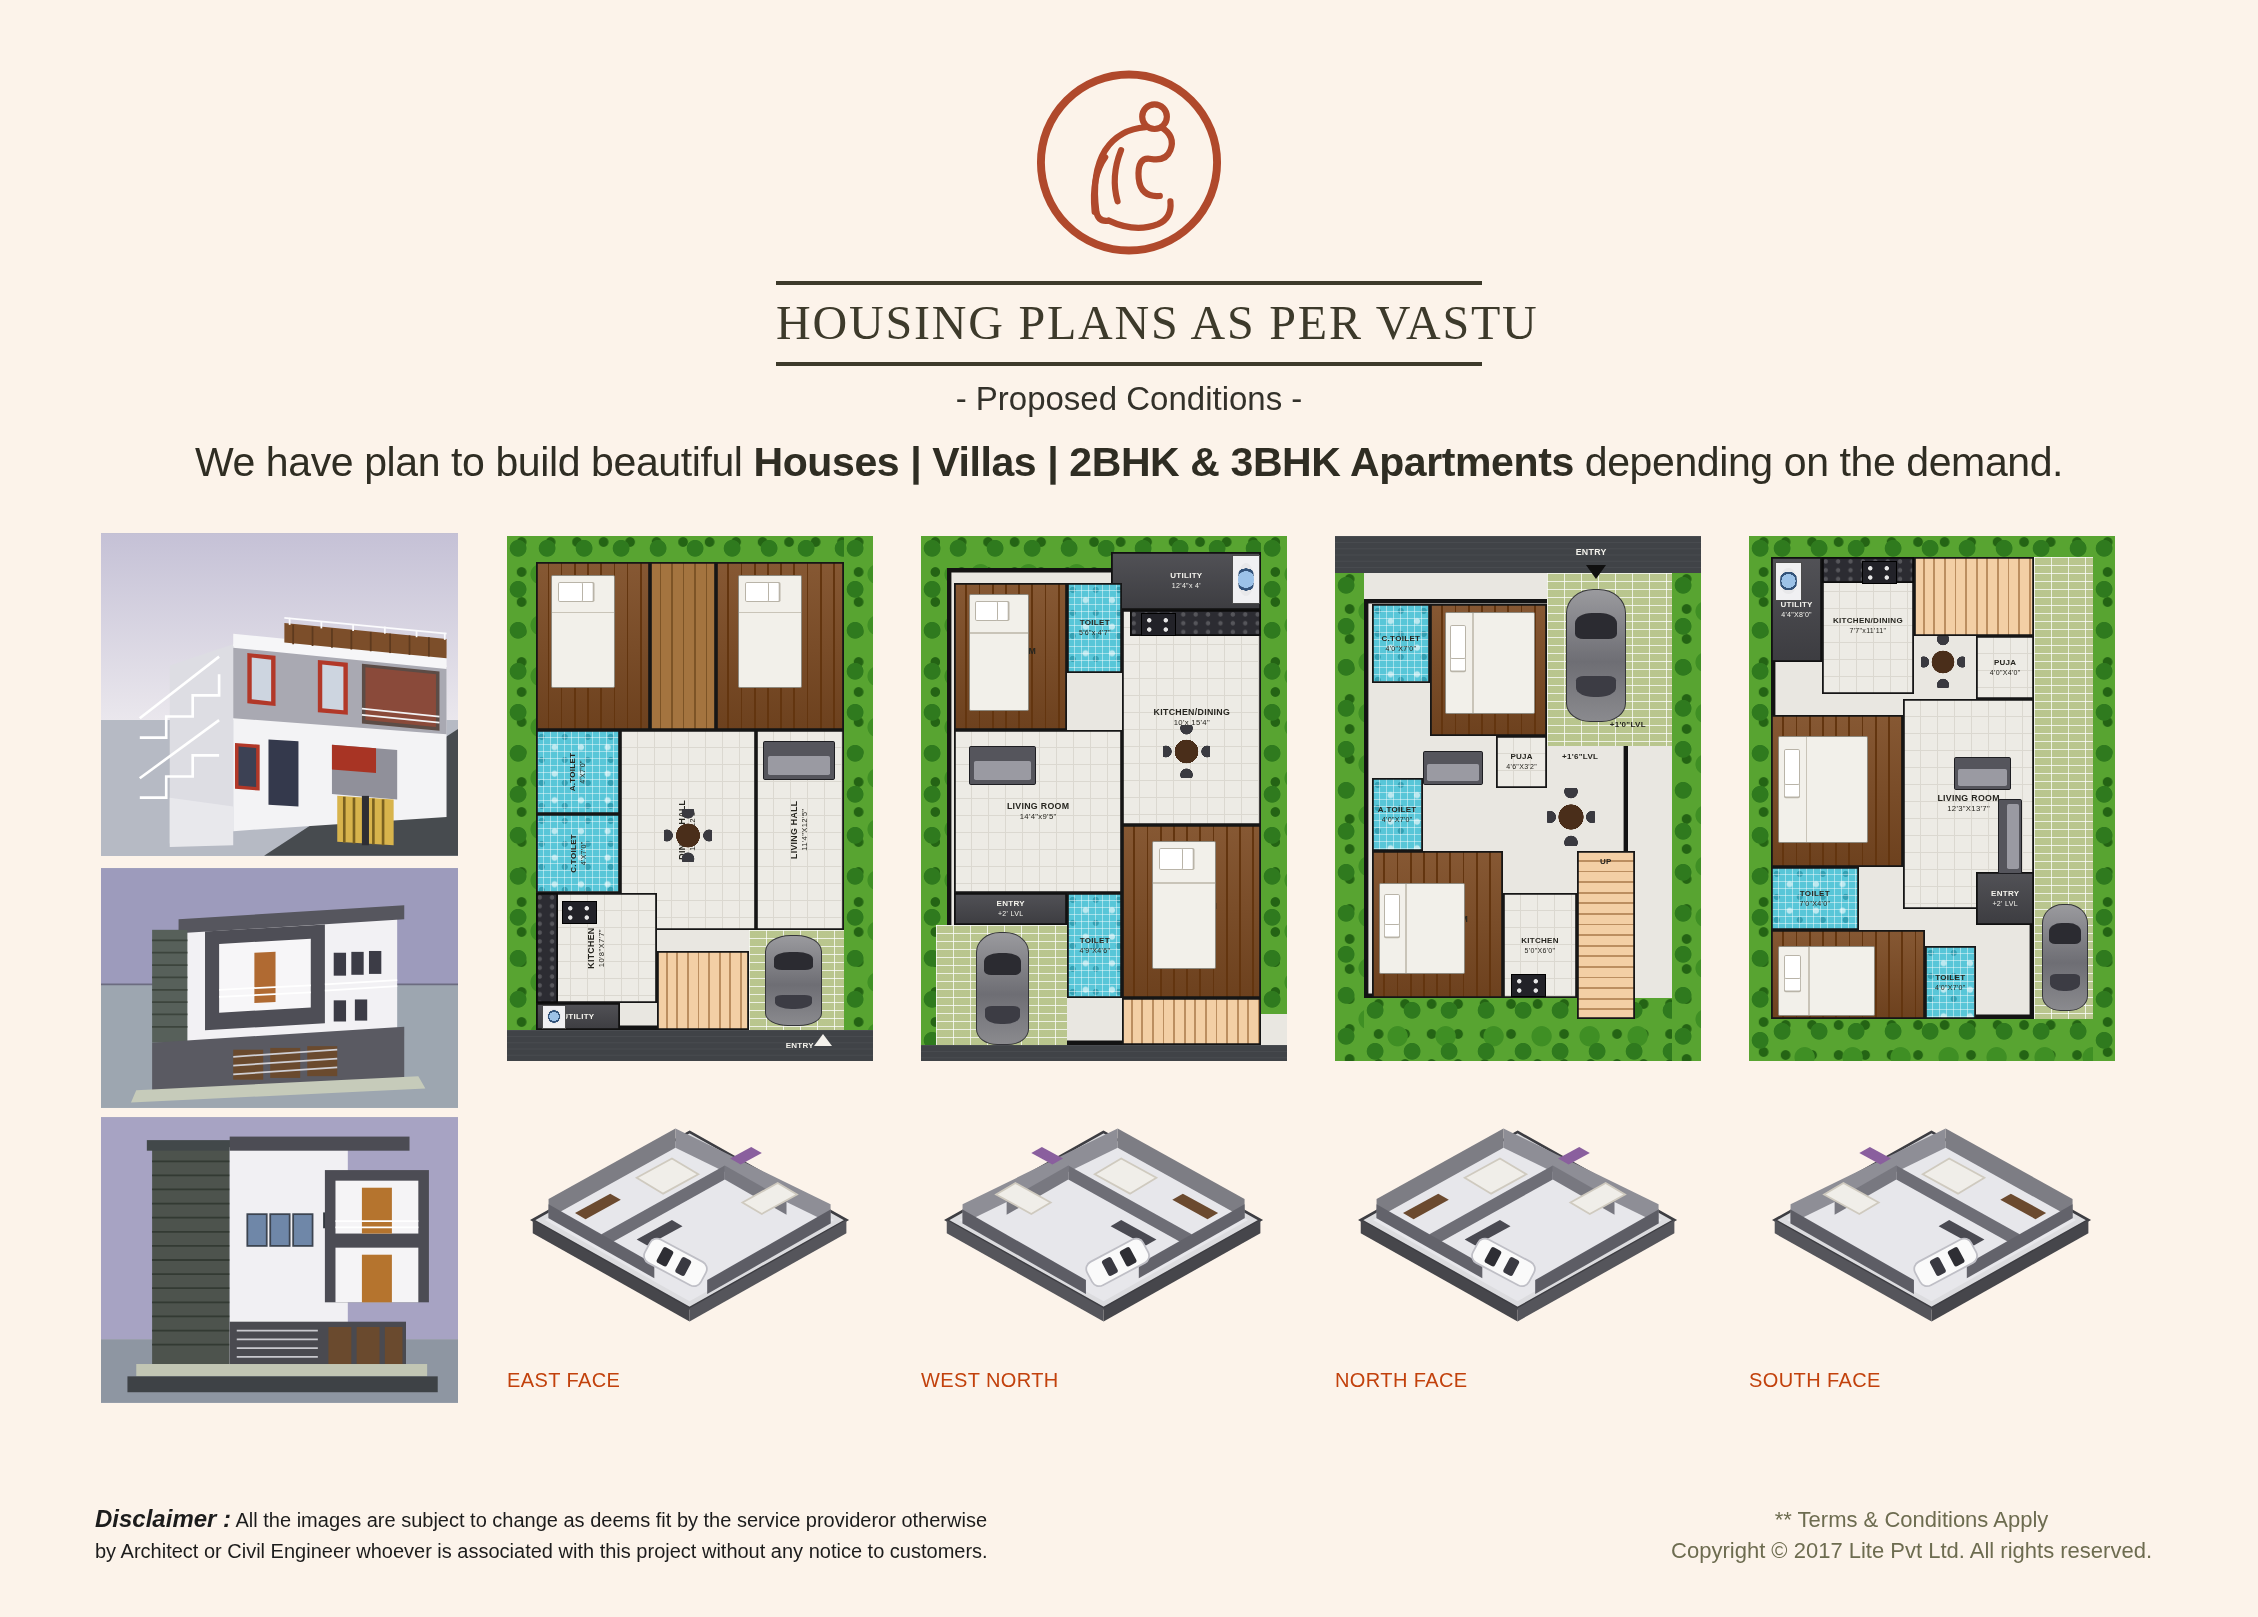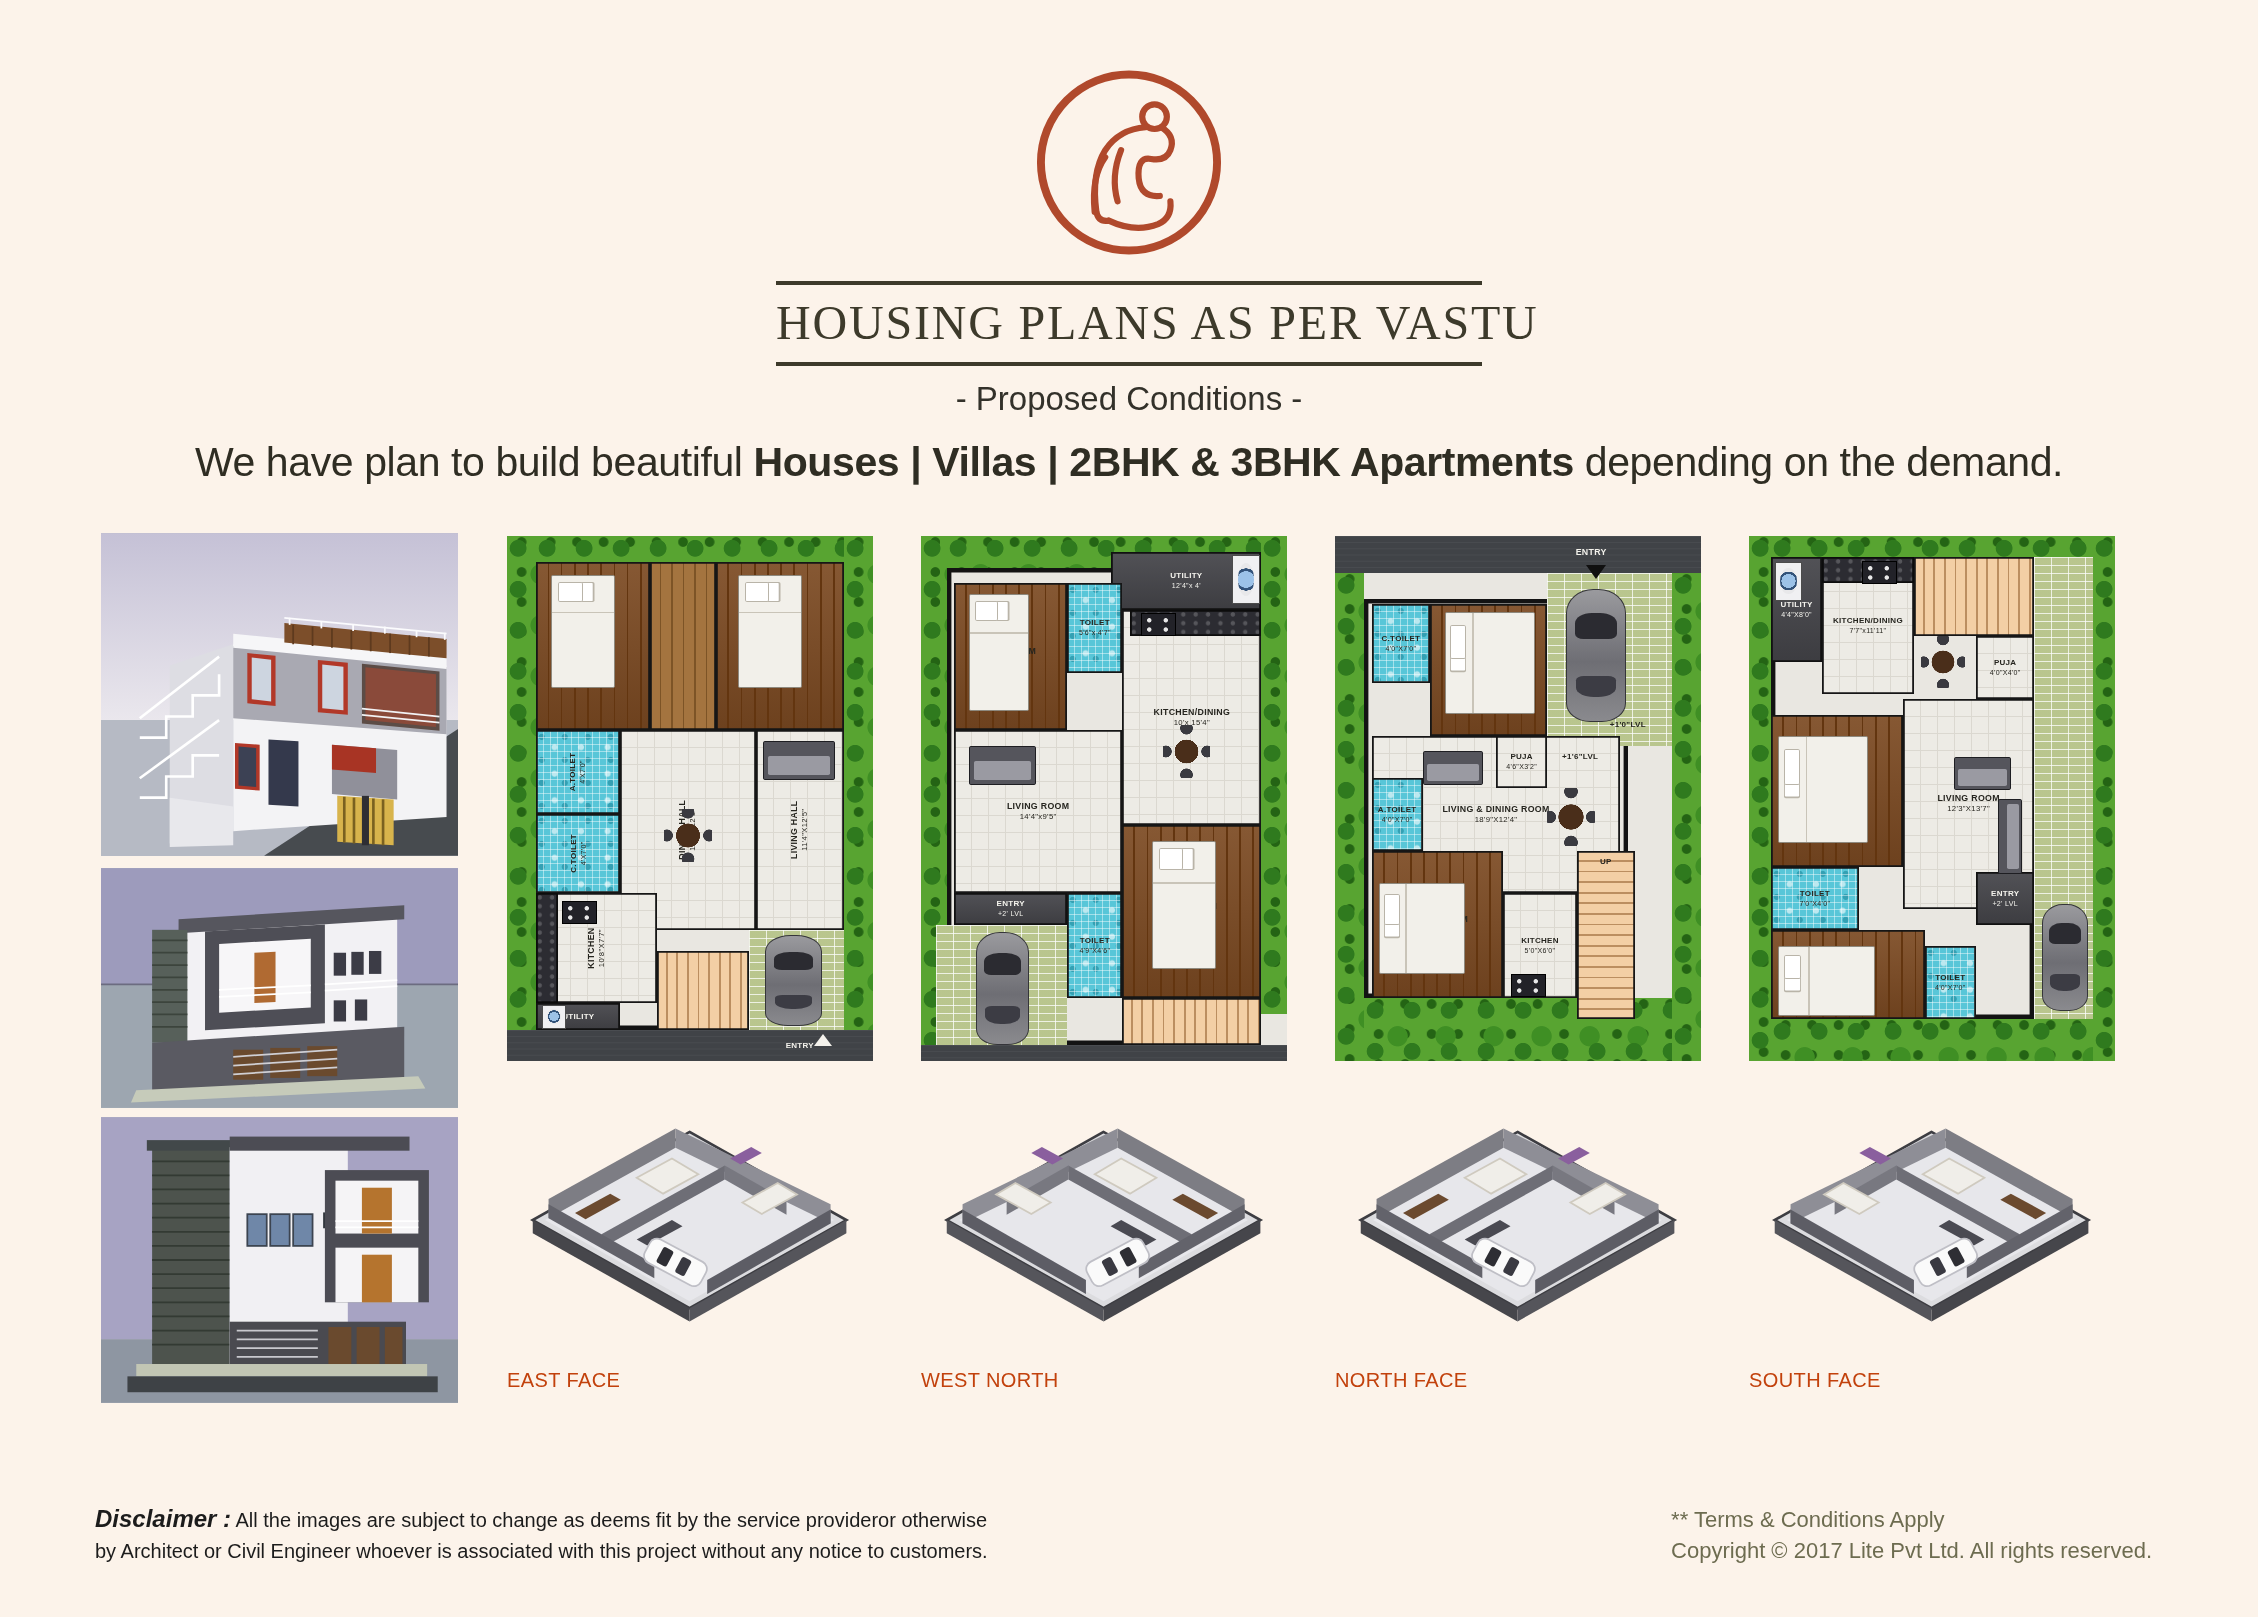--- a/index.html
+++ b/index.html
@@ -63,21 +63,21 @@
   .ic-car-v::after{content:"";position:absolute;left:16%;top:66%;width:68%;height:16%;background:#3c3c44;border-radius:20% 20% 45% 45%;}
   .ic-wm{background:#f0f0f2;border:0.9px solid #4c4c4c;}
   .ic-wm::before{content:"";position:absolute;left:18%;top:14%;width:64%;height:70%;border-radius:50%;background:radial-gradient(circle,#9cc2e8 0 45%,#33537a 46% 60%,#e8e8ea 61%);}
   .ic-stove{background:#222228;border:0.9px solid #000;background-image:radial-gradient(circle at 22% 30%,#e8e8e8 0 1.8px,transparent 2.6px),radial-gradient(circle at 72% 30%,#e8e8e8 0 1.8px,transparent 2.6px),radial-gradient(circle at 22% 74%,#e8e8e8 0 1.8px,transparent 2.6px),radial-gradient(circle at 72% 74%,#e8e8e8 0 1.8px,transparent 2.6px);}
   .ic-arrow-down{width:0!important;height:0!important;border-left:10.6px solid transparent;border-right:10.6px solid transparent;border-top:14px solid #101010;}
   .ic-arrow-up{width:0!important;height:0!important;border-left:9.7px solid transparent;border-right:9.7px solid transparent;border-bottom:12.4px solid #f4f2ec;}
 
   
   .disclaimer{position:absolute;left:95px;top:1502px;width:1041px;font-size:20px;color:#1c1c1c;line-height:1.45;}
   .disclaimer .dlabel{font-weight:700;font-size:24px;font-style:italic;}
-  .footer-right{position:absolute;right:106px;top:1505px;text-align:left;font-size:22px;color:#6d6c50;line-height:1.4;}
+  .footer-right{position:absolute;right:106px;top:1505px;text-align:center;font-size:22px;color:#6d6c50;line-height:1.4;}
 </style>
 </head>
 <body>
 
 <div class="page">
 
   <div class="logo">
     <svg width="192" height="215" viewBox="0 0 218 244">
       <circle cx="109" cy="122" r="100" fill="none" stroke="#b0492c" stroke-width="9"></circle>
       <g fill="none" stroke="#b0492c" stroke-width="7" stroke-linecap="round">
@@ -424,26 +424,20 @@
           <div>C.TOILET</div>
           <div class="dims">4'0"X7'0"</div>
         </div>
       </div>
       <div class="zone z-wood" style="left: 26%; top: 13%; width: 32%; height: 25%;">
         <div class="zlabel">
           <div>BED ROOM</div>
           <div class="dims">12'8"X10'4"</div>
         </div>
       </div>
-      <div class="zone z-tile" style="left: 10%; top: 38%; width: 68%; height: 30%;">
-        <div class="zlabel">
-          <div>LIVING &amp; DINING ROOM</div>
-          <div class="dims">18'9"X12'4"</div>
-        </div>
-      </div>
       <div class="zone z-tile" style="left: 44%; top: 38%; width: 14%; height: 10%;">
         <div class="zlabel" style="font-size: 8px;">
           <div>PUJA</div>
           <div class="dims">4'6"X3'2"</div>
         </div>
       </div>
       <div class="zone z-toilet" style="left: 10%; top: 46%; width: 14%; height: 14%;">
         <div class="zlabel" style="font-size: 8px;">
           <div>A.TOILET</div>
           <div class="dims">4'0"X7'0"</div>

